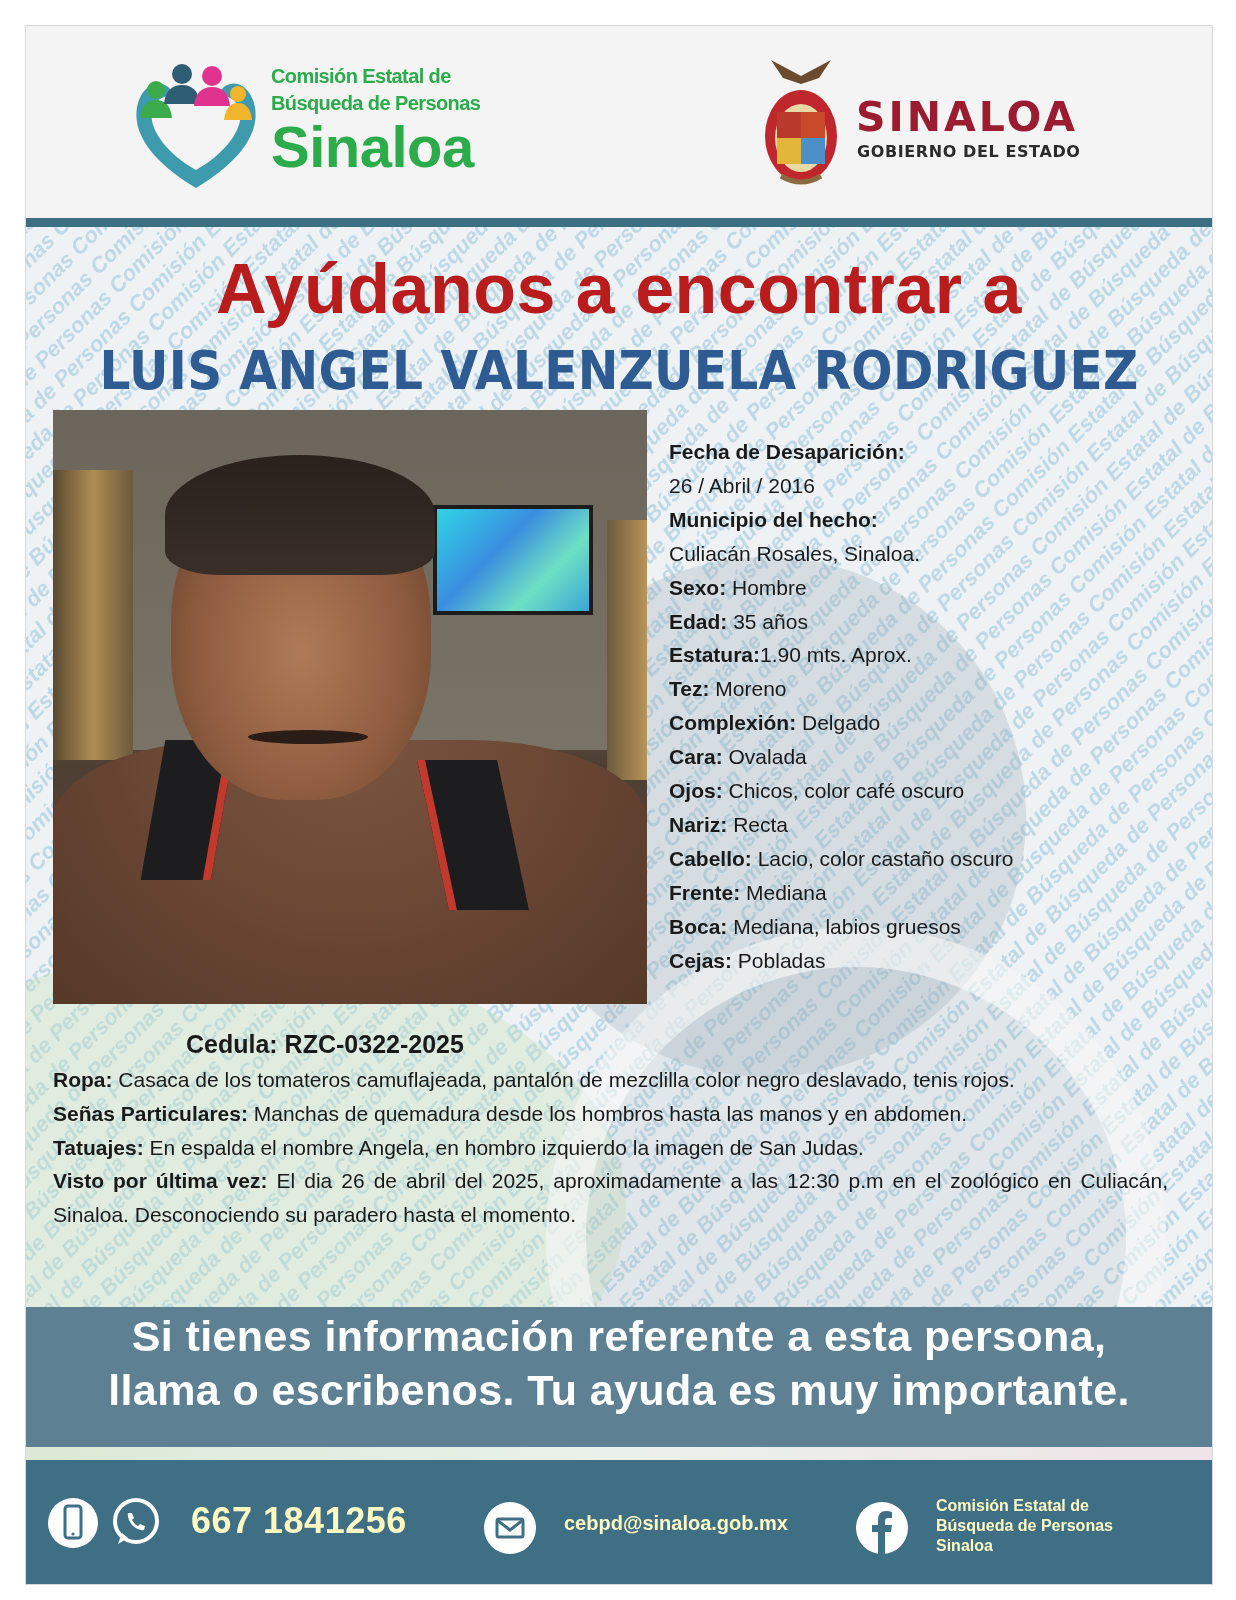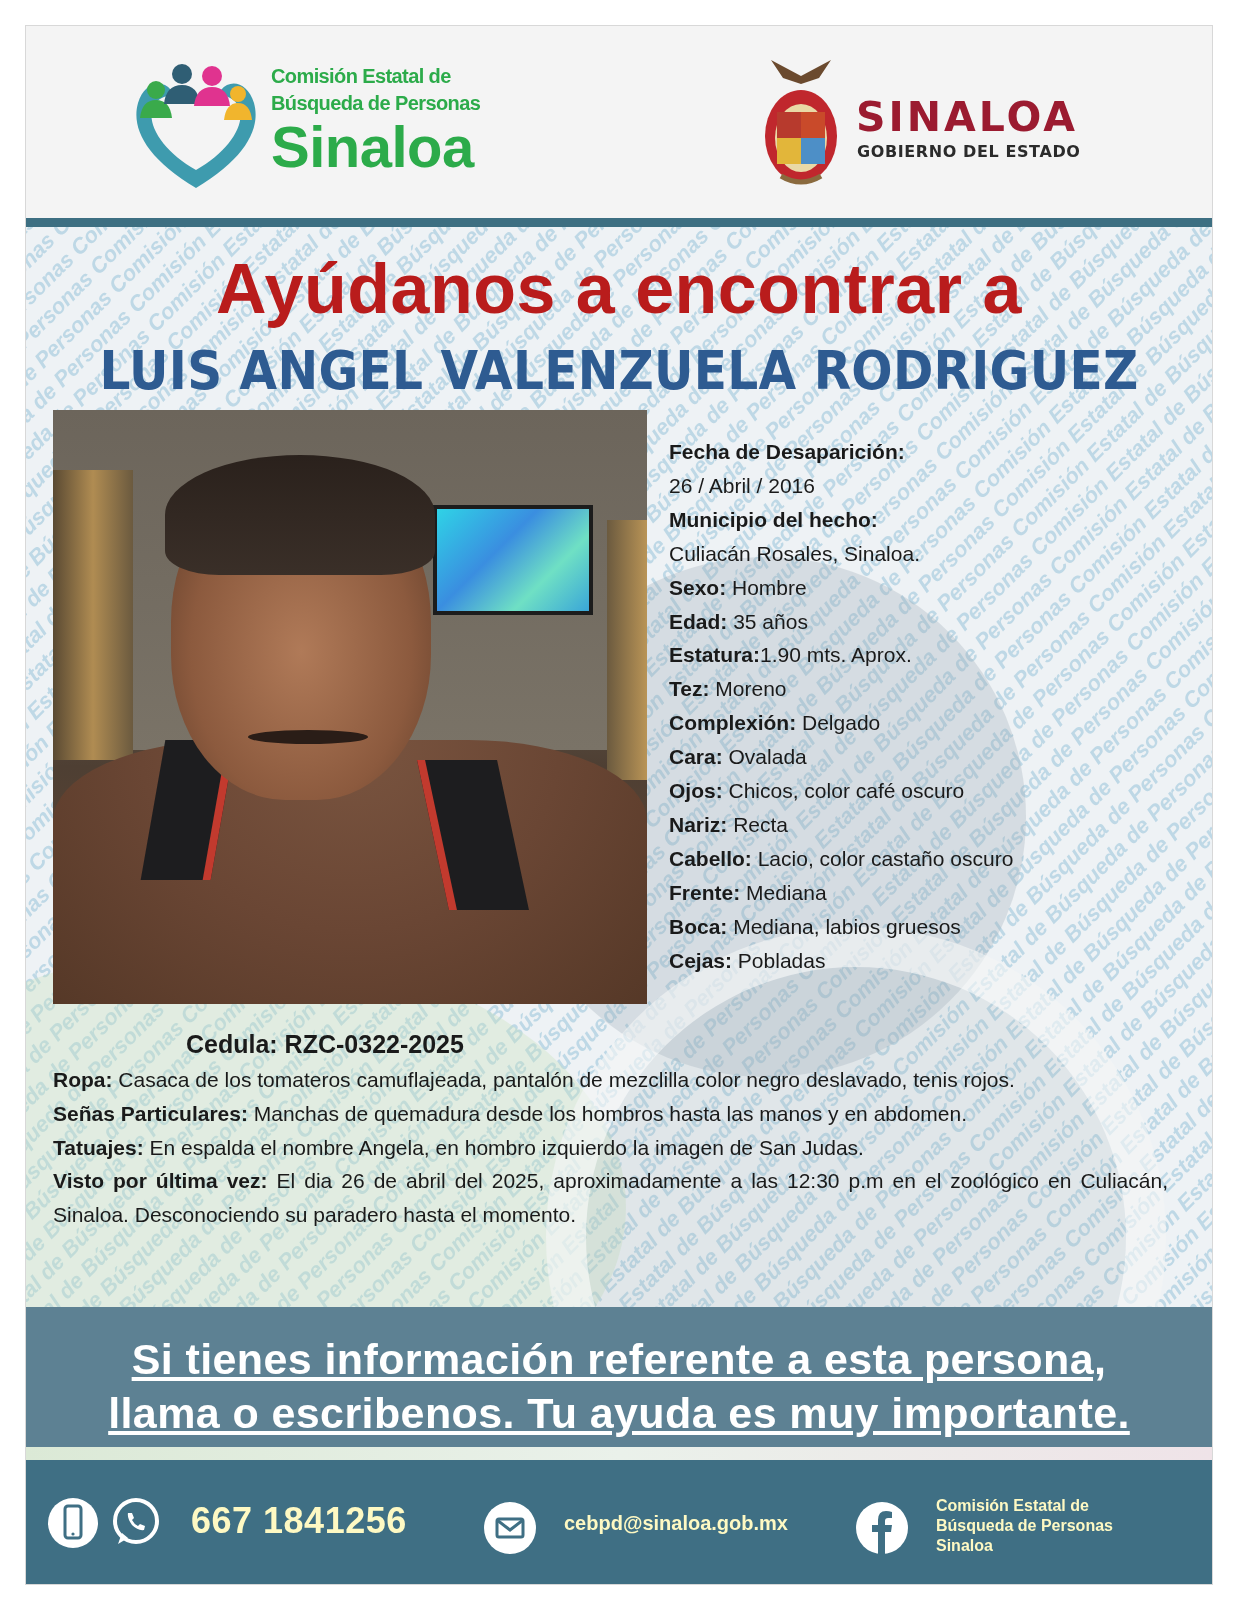--- a/index.html
+++ b/index.html
@@ -75,23 +75,22 @@
   .cedula { position: absolute; left: 160px; top: 803px; font-size: 25px; font-weight: bold; color: #1a1a1a; }
 
   .desc { position: absolute; left: 27px; top: 836px; width: 1115px; color: #1a1a1a; font-size: 21px; line-height: 33.8px; }
   .desc p { margin: 0; text-align: justify; }
   .desc .lbl { font-weight: bold; }
 
   
   .cta {
     position: absolute; left: 0; top: 1281px; width: 100%; height: 140px;
     background: #5d8193; color: #ffffff; text-align: center;
-    font-size: 43px; font-weight: bold; line-height: 54px; padding-top: 25px;
+    font-size: 43px; font-weight: bold; line-height: 54px; padding-top: 2px;
     letter-spacing: 0.4px;
-    text-decoration: underline;
   }
   .cta-line { display: block; }
   .strip { position: absolute; left: 0; top: 1421px; width: 100%; height: 13px; background: linear-gradient(90deg,#dbe9d6,#eaf1ea,#efe3e8); }
   .contact { position: absolute; left: 0; top: 1434px; width: 100%; height: 126px; background: #3f6f84; color: #fef9c3; }
   .icon-circle { position: absolute; width: 50px; height: 50px; border-radius: 50%; background: #ffffff; }
   .phone-number { position: absolute; left: 165px; top: 40px; font-size: 36px; font-weight: bold; letter-spacing: 0.5px; }
   .email { position: absolute; left: 538px; top: 52px; font-size: 20px; font-weight: bold; }
   .fb-text { position: absolute; left: 910px; top: 36px; font-size: 16px; font-weight: bold; line-height: 20px; }
 </style>
 </head>

